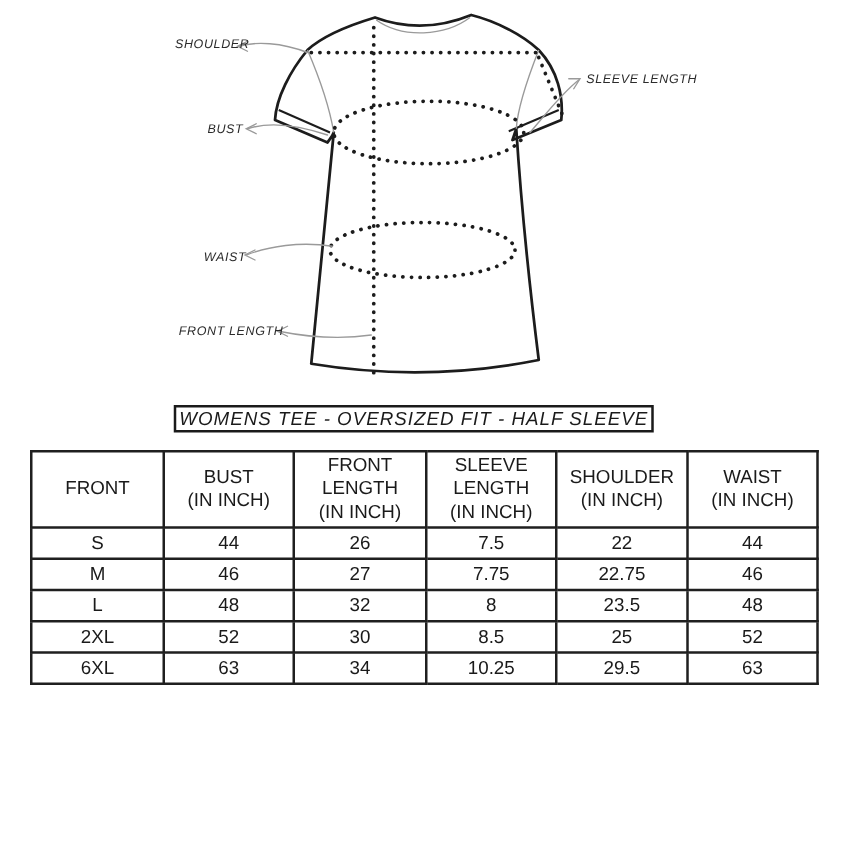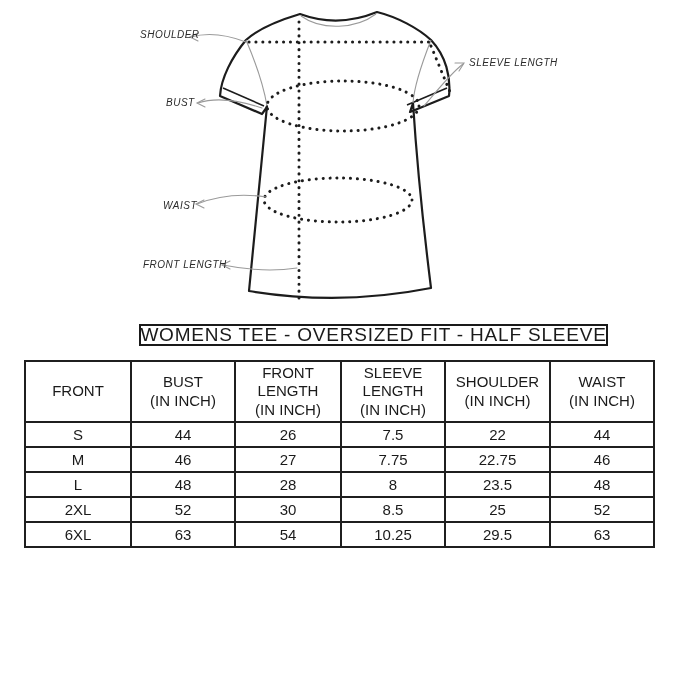--- a/index.html
+++ b/index.html
@@ -15,24 +15,24 @@
   .thin-black{fill:none;stroke:#1c1c1c;stroke-width:1.6;}
   .seam{fill:none;stroke:#9a9a9a;stroke-width:1.1;}
   .dots{fill:none;stroke:#1c1c1c;stroke-width:3;stroke-linecap:round;stroke-dasharray:0.1 6.8;}
   .arrow{fill:none;stroke:#9a9a9a;stroke-width:1.1;stroke-linecap:round;}
   .diag-label{
     font-family:"Liberation Sans", sans-serif;
     font-style:italic;font-size:10px;letter-spacing:0.5px;fill:#2b2b2b;
   }
   
   #banner{
-    position:absolute;left:139px;top:324px;width:469px;height:22px;
+    position:absolute;left:139px;top:324px;width:384px;height:22px;
     box-sizing:border-box;border:2px solid #1a1a1a;background:#ffffff;
     display:flex;align-items:center;justify-content:center;
-    font-size:19px;letter-spacing:0.8px;color:#1a1a1a;
+    font-style:italic;font-size:15px;letter-spacing:0.8px;color:#1a1a1a;
     white-space:nowrap;
   }
   
   #size-table{
     position:absolute;left:24px;top:360px;width:629px;
     border-collapse:collapse;table-layout:fixed;background:#ffffff;
   }
   #size-table th,#size-table td{
     border:2px solid #1f1f1f;
     text-align:center;vertical-align:middle;
@@ -134,35 +134,35 @@
       <td>M</td>
       <td>46</td>
       <td>27</td>
       <td>7.75</td>
       <td>22.75</td>
       <td>46</td>
     </tr>
     <tr>
       <td>L</td>
       <td>48</td>
-      <td>28</td>
+      <td>32</td>
       <td>8</td>
       <td>23.5</td>
       <td>48</td>
     </tr>
     <tr>
       <td>2XL</td>
       <td>52</td>
       <td>30</td>
       <td>8.5</td>
       <td>25</td>
       <td>52</td>
     </tr>
     <tr>
       <td>6XL</td>
       <td>63</td>
-      <td>54</td>
+      <td>34</td>
       <td>10.25</td>
       <td>29.5</td>
       <td>63</td>
     </tr>
   </tbody>
 </table>
 
 </body></html>

